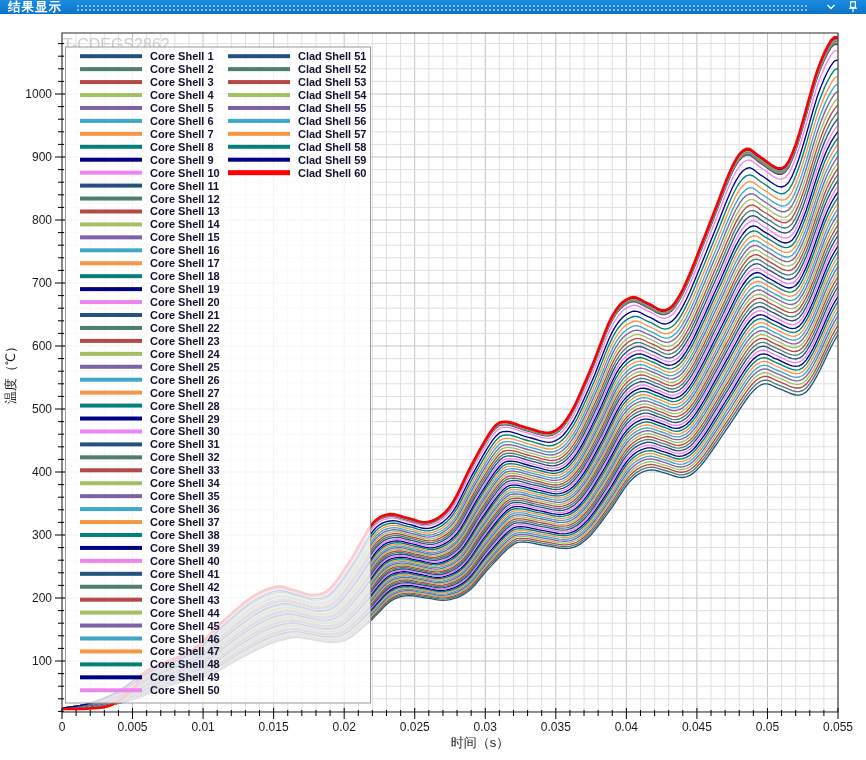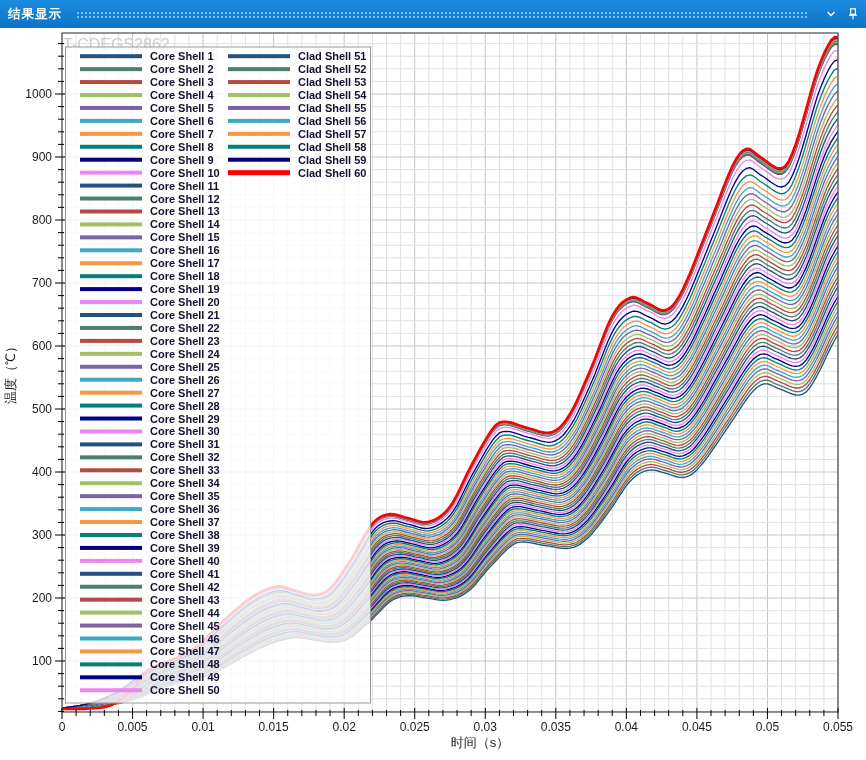--- a/index.html
+++ b/index.html
@@ -1,18 +1,18 @@
 <!DOCTYPE html>
 <html><head>
 <meta charset="utf-8">
 <style>
   html,body{margin:0;padding:0;background:#ffffff;}
   body{width:866px;height:760px;position:relative;overflow:hidden;
        font-family:"Liberation Sans", sans-serif;}
-  .titlebar{position:absolute;left:0;top:0;width:866px;height:28px;
+  .titlebar{position:absolute;left:0;top:0;width:866px;height:14px;
 
        background:linear-gradient(#1b8ce0,#0c74c9);
        display:flex;align-items:center;z-index:5;}
   .titlebar .title{color:#ffffff;font-size:12.5px;font-weight:bold;
        padding-left:8px;white-space:nowrap;letter-spacing:1px;}
   .titlebar .dots{flex:1;height:7px;margin:0 14px;
        background-image:radial-gradient(circle, rgba(220,240,255,.55) .8px, transparent 1.1px);
        background-size:4px 4px;background-position:0 0;}
   .tb-btn{width:18px;height:18px;margin-right:4px;display:flex;
        align-items:center;justify-content:center;cursor:default;background:transparent;border:0;padding:0;}

